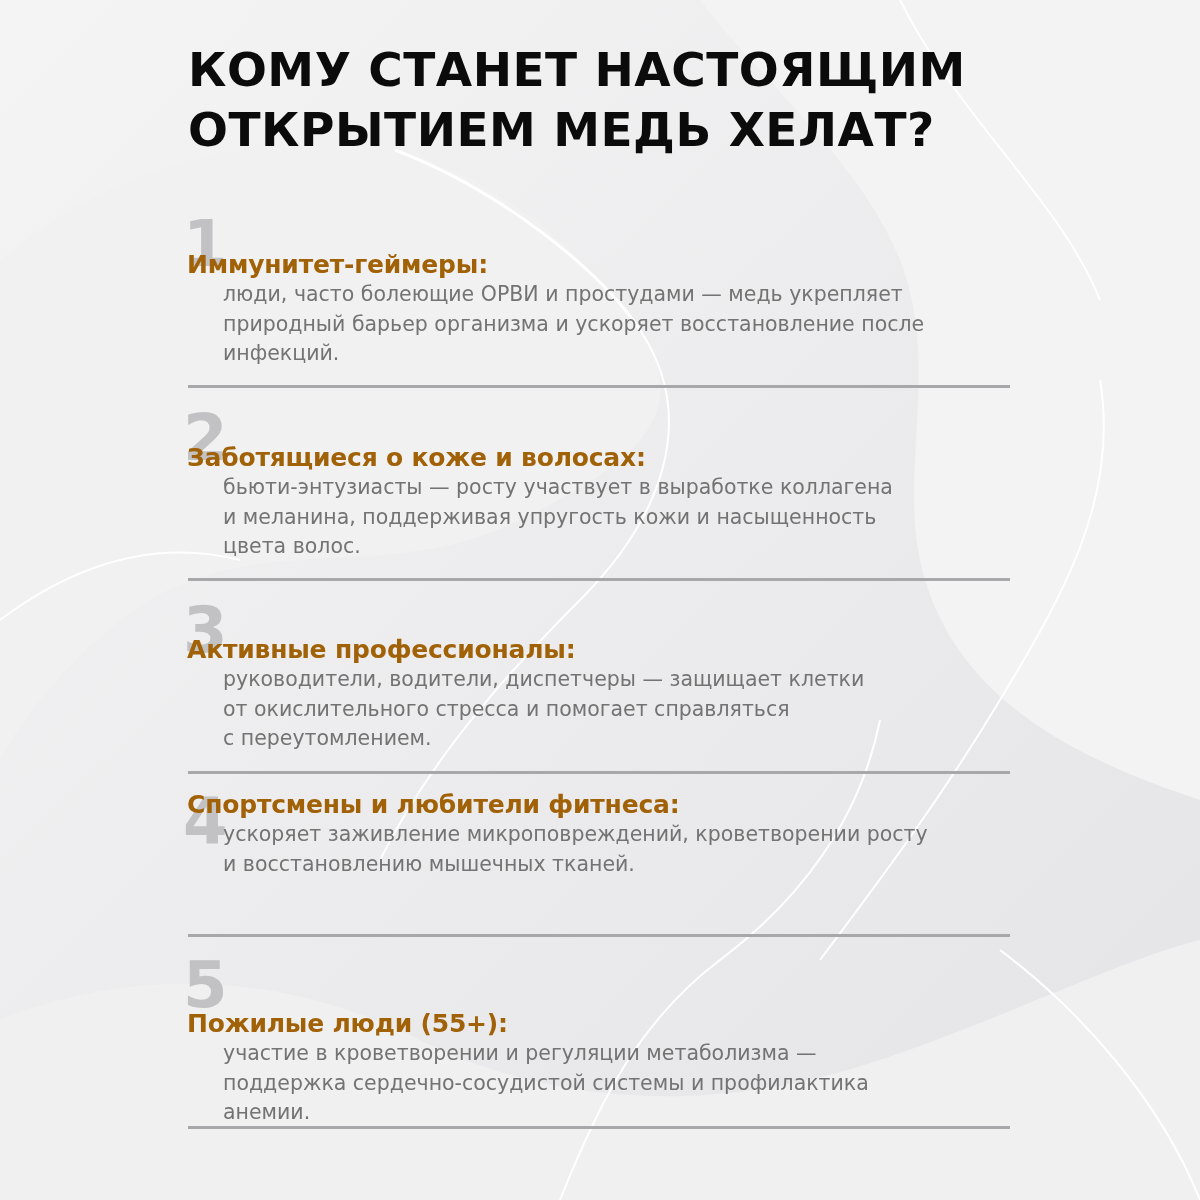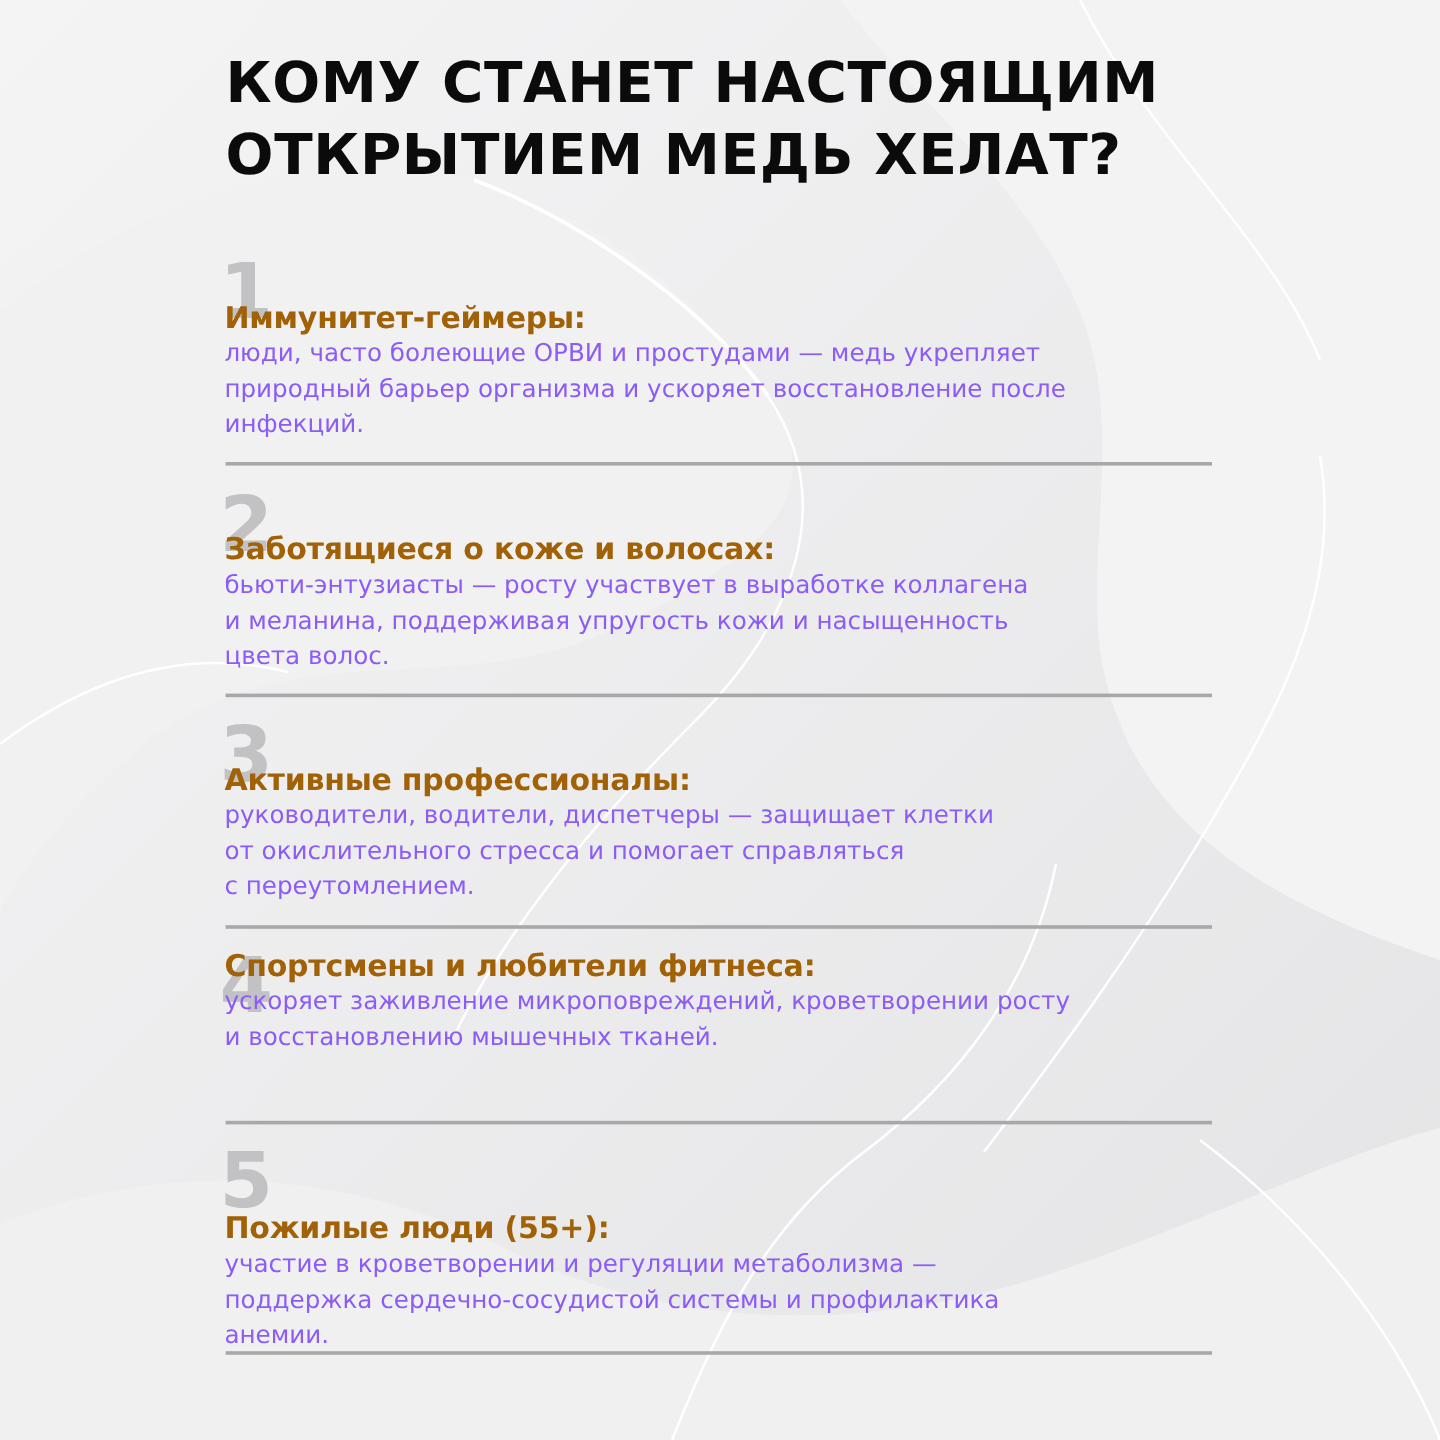--- a/index.html
+++ b/index.html
@@ -23,21 +23,21 @@
       z-index:0;
     }
     .heading {
       position:relative; z-index:1;
       font-family:"DejaVu Sans", sans-serif; font-weight:bold;
       font-size:25px; line-height:30px; color:#a16207; letter-spacing:-0.2px;
     }
     .desc {
       position:relative; z-index:1;
       font-family:"DejaVu Sans", sans-serif; font-size:20.5px;
-      line-height:29.5px; color:#8b5cf6; white-space:pre-line;
+      line-height:29.5px; color:#737373; white-space:pre-line;margin-left:36px;
     }
     .divider {
       position:absolute; left:188px; width:822px; height:3px; background:#a8a8aa;
     }
   </style>
 </head>
 <body>
 
 <svg class="bg" viewBox="0 0 1200 1200" xmlns="http://www.w3.org/2000/svg">
   <defs>

